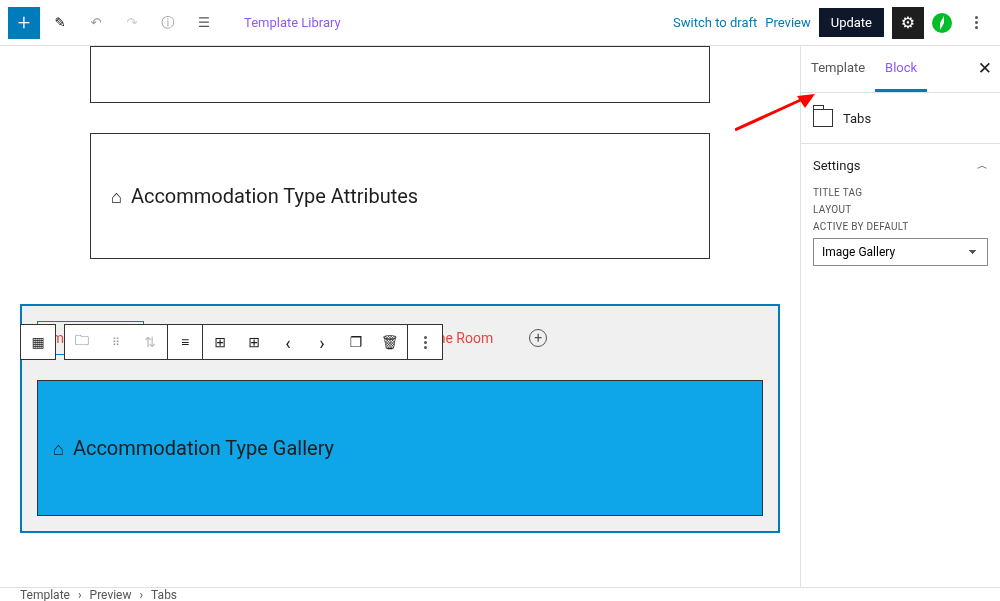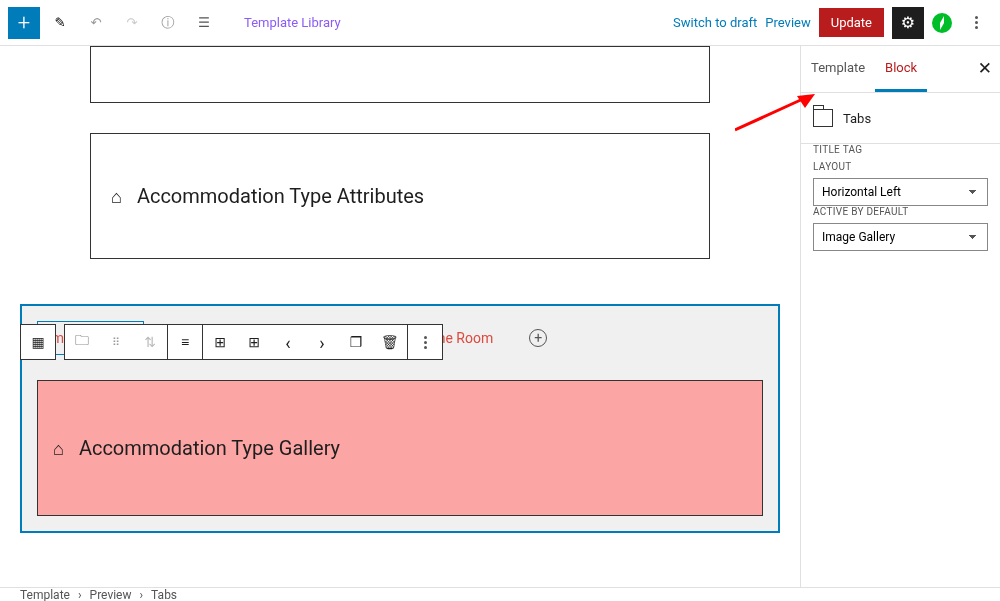--- a/index.html
+++ b/index.html
@@ -6,61 +6,61 @@
 body { font-size: 13px; color: #1e1e1e; background: #fff; width: 1000px; height: 601px; overflow: hidden; position: relative; }
 
 
 .top-bar { height: 46px; border-bottom: 1px solid #e0e0e0; display: flex; align-items: center; justify-content: space-between; padding: 0 8px; }
 .top-left { display: flex; align-items: center; gap: 4px; }
 .top-right { display: flex; align-items: center; gap: 8px; }
 .btn-sq { width: 32px; height: 32px; display: flex; align-items: center; justify-content: center; cursor: pointer; border: none; background: transparent; }
 .btn-add { background: #007cba; color: #fff; font-size: 22px; font-weight: 300; }
 .top-title { font-size: 13px; color: #8b5cf6; margin-left: 20px; }
 .link-blue { color: #007cba; font-size: 13px; cursor: pointer; text-decoration: none; }
-.btn-update { background: #b91c1c; color: #fff; padding: 7px 12px; font-size: 13px; border: none; cursor: pointer; }
+.btn-update { background: #0f172a; color: #fff; padding: 7px 12px; font-size: 13px; border: none; cursor: pointer; }
 .btn-gear { background: #1e1e1e; color: #fff; }
 .jetpack { width: 20px; height: 20px; background: #00be28; border-radius: 50%; position: relative; }
 .jetpack::after { content: ""; position: absolute; left: 8px; top: 3px; width: 0; height: 0; border-left: 4px solid transparent; border-bottom: 7px solid #fff; }
 .jetpack::before { content: ""; position: absolute; right: 8px; bottom: 3px; width: 0; height: 0; border-right: 4px solid transparent; border-top: 7px solid #fff; }
 .dots-v { display: flex; flex-direction: column; gap: 2px; }
 .dots-v span { width: 3px; height: 3px; background: #555; border-radius: 50%; }
 
 
 .main { display: flex; height: 541px; }
 .editor { flex: 1; overflow-y: auto; position: relative; padding: 0 20px; }
 .editor::-webkit-scrollbar { width: 14px; }
 .editor::-webkit-scrollbar-track { background: #f0f0f0; }
 .editor::-webkit-scrollbar-thumb { background: #c1c1c1; }
 
 
 .content-block { border: 1px solid #333; margin: 0 70px 30px 70px; padding: 50px 20px; background: #fff; }
 .content-block.first { margin-top: 0; padding: 40px 20px 15px; }
-.block-title { font-size: 20px; font-weight: 400; display: flex; align-items: center; gap: 15px; }
+.block-title { font-size: 20px; font-weight: 400; display: flex; align-items: center; gap: 9px; }
 .home-icon::before { content: "⌂"; font-size: 18px; }
 
 
 .block-tb { display: flex; position: absolute; left: 20px; top: 278px; z-index: 10; }
 .tb-grp { border: 1px solid #333; background: #fff; display: flex; align-items: center; height: 36px; }
 .tb-grp + .tb-grp { margin-left: 8px; }
 .tb-btn { width: 34px; height: 34px; display: flex; align-items: center; justify-content: center; cursor: pointer; font-size: 14px; }
 .tb-sep { width: 1px; height: 36px; background: #333; }
 
 
 .tabs-block { border: 2px solid #007cba; margin-top: 45px; padding: 15px; background: #f0f0f0; }
 .tabs-nav { display: flex; align-items: center; gap: 14px; margin-bottom: 25px; }
 .tab-item { padding: 8px 10px; color: #dd4a3f; font-size: 14px; cursor: pointer; }
 .tab-item.active { border: 1px solid #007cba; }
 .tab-add { width: 18px; height: 18px; border: 1.5px solid #555; border-radius: 50%; display: flex; align-items: center; justify-content: center; font-size: 14px; color: #555; cursor: pointer; margin-left: 12px; }
-.tabs-content { border: 1px solid #333; background: #fca5a5; padding: 55px 15px; }
+.tabs-content { border: 1px solid #333; background: #0ea5e9; padding: 55px 15px; }
 
 
 .sidebar { width: 200px; border-left: 1px solid #e0e0e0; background: #fff; overflow-y: auto; }
 .sb-tabs { display: flex; border-bottom: 1px solid #e0e0e0; position: relative; }
 .sb-tab { padding: 14px 10px; font-size: 13px; cursor: pointer; color: #555; }
-.sb-tab.active { color: #b91c1c; border-bottom: 3px solid #007cba; }
+.sb-tab.active { color: #8b5cf6; border-bottom: 3px solid #007cba; }
 .sb-close { position: absolute; right: 8px; top: 12px; font-size: 17px; cursor: pointer; }
 .sb-header { display: flex; align-items: center; gap: 10px; padding: 16px 12px; }
 .sb-icon { width: 20px; height: 18px; border: 1.5px solid #333; position: relative; }
 .sb-icon::before { content: ""; position: absolute; left: -1px; top: -5px; width: 9px; height: 4px; border: 1.5px solid #333; border-bottom: none; }
 .sb-section { border-top: 1px solid #e0e0e0; }
 .sb-sect-h { padding: 14px 12px; display: flex; justify-content: space-between; align-items: center; cursor: pointer; font-size: 13px; }
 .sb-body { padding: 0 12px 16px; }
 .sb-label { font-size: 10px; text-transform: uppercase; color: #555; letter-spacing: 0.3px; margin-bottom: 6px; }
 .sb-select { width: 100%; border: 1px solid #888; padding: 6px 8px; font-size: 12px; background: #fff; appearance: none; position: relative; background-image: linear-gradient(45deg, transparent 50%, #555 50%), linear-gradient(135deg, #555 50%, transparent 50%); background-position: calc(100% - 14px) center, calc(100% - 10px) center; background-size: 4px 4px, 4px 4px; background-repeat: no-repeat; }
 .chev { font-size: 11px; }
@@ -170,24 +170,27 @@
     <div class="sb-tabs">
       <div class="sb-tab">Template</div>
       <div class="sb-tab active">Block</div>
       <div class="sb-close">✕</div>
     </div>
     <div class="sb-header">
       <div class="sb-icon"></div>
       <span>Tabs</span>
     </div>
     <div class="sb-section">
+      <div class="sb-sect-h">
+        <span>Settings</span>
+        <span class="chev">︿</span>
+      </div>
       <div class="sb-body">
         <div class="sb-label">TITLE TAG</div>
         <div class="sb-label">LAYOUT</div>
-        <select class="sb-select"><option>Horizontal Left</option></select>
         <div class="sb-label">ACTIVE BY DEFAULT</div>
         <select class="sb-select"><option>Image Gallery</option></select>
       </div>
     </div>
   </div>
 </div>
 
 <svg class="arrow" viewBox="0 0 80 40">
   <line x1="0" y1="38" x2="70" y2="6" stroke="red" stroke-width="3"></line>
   <polygon points="80,2 62,4 70,16" fill="red"></polygon>

